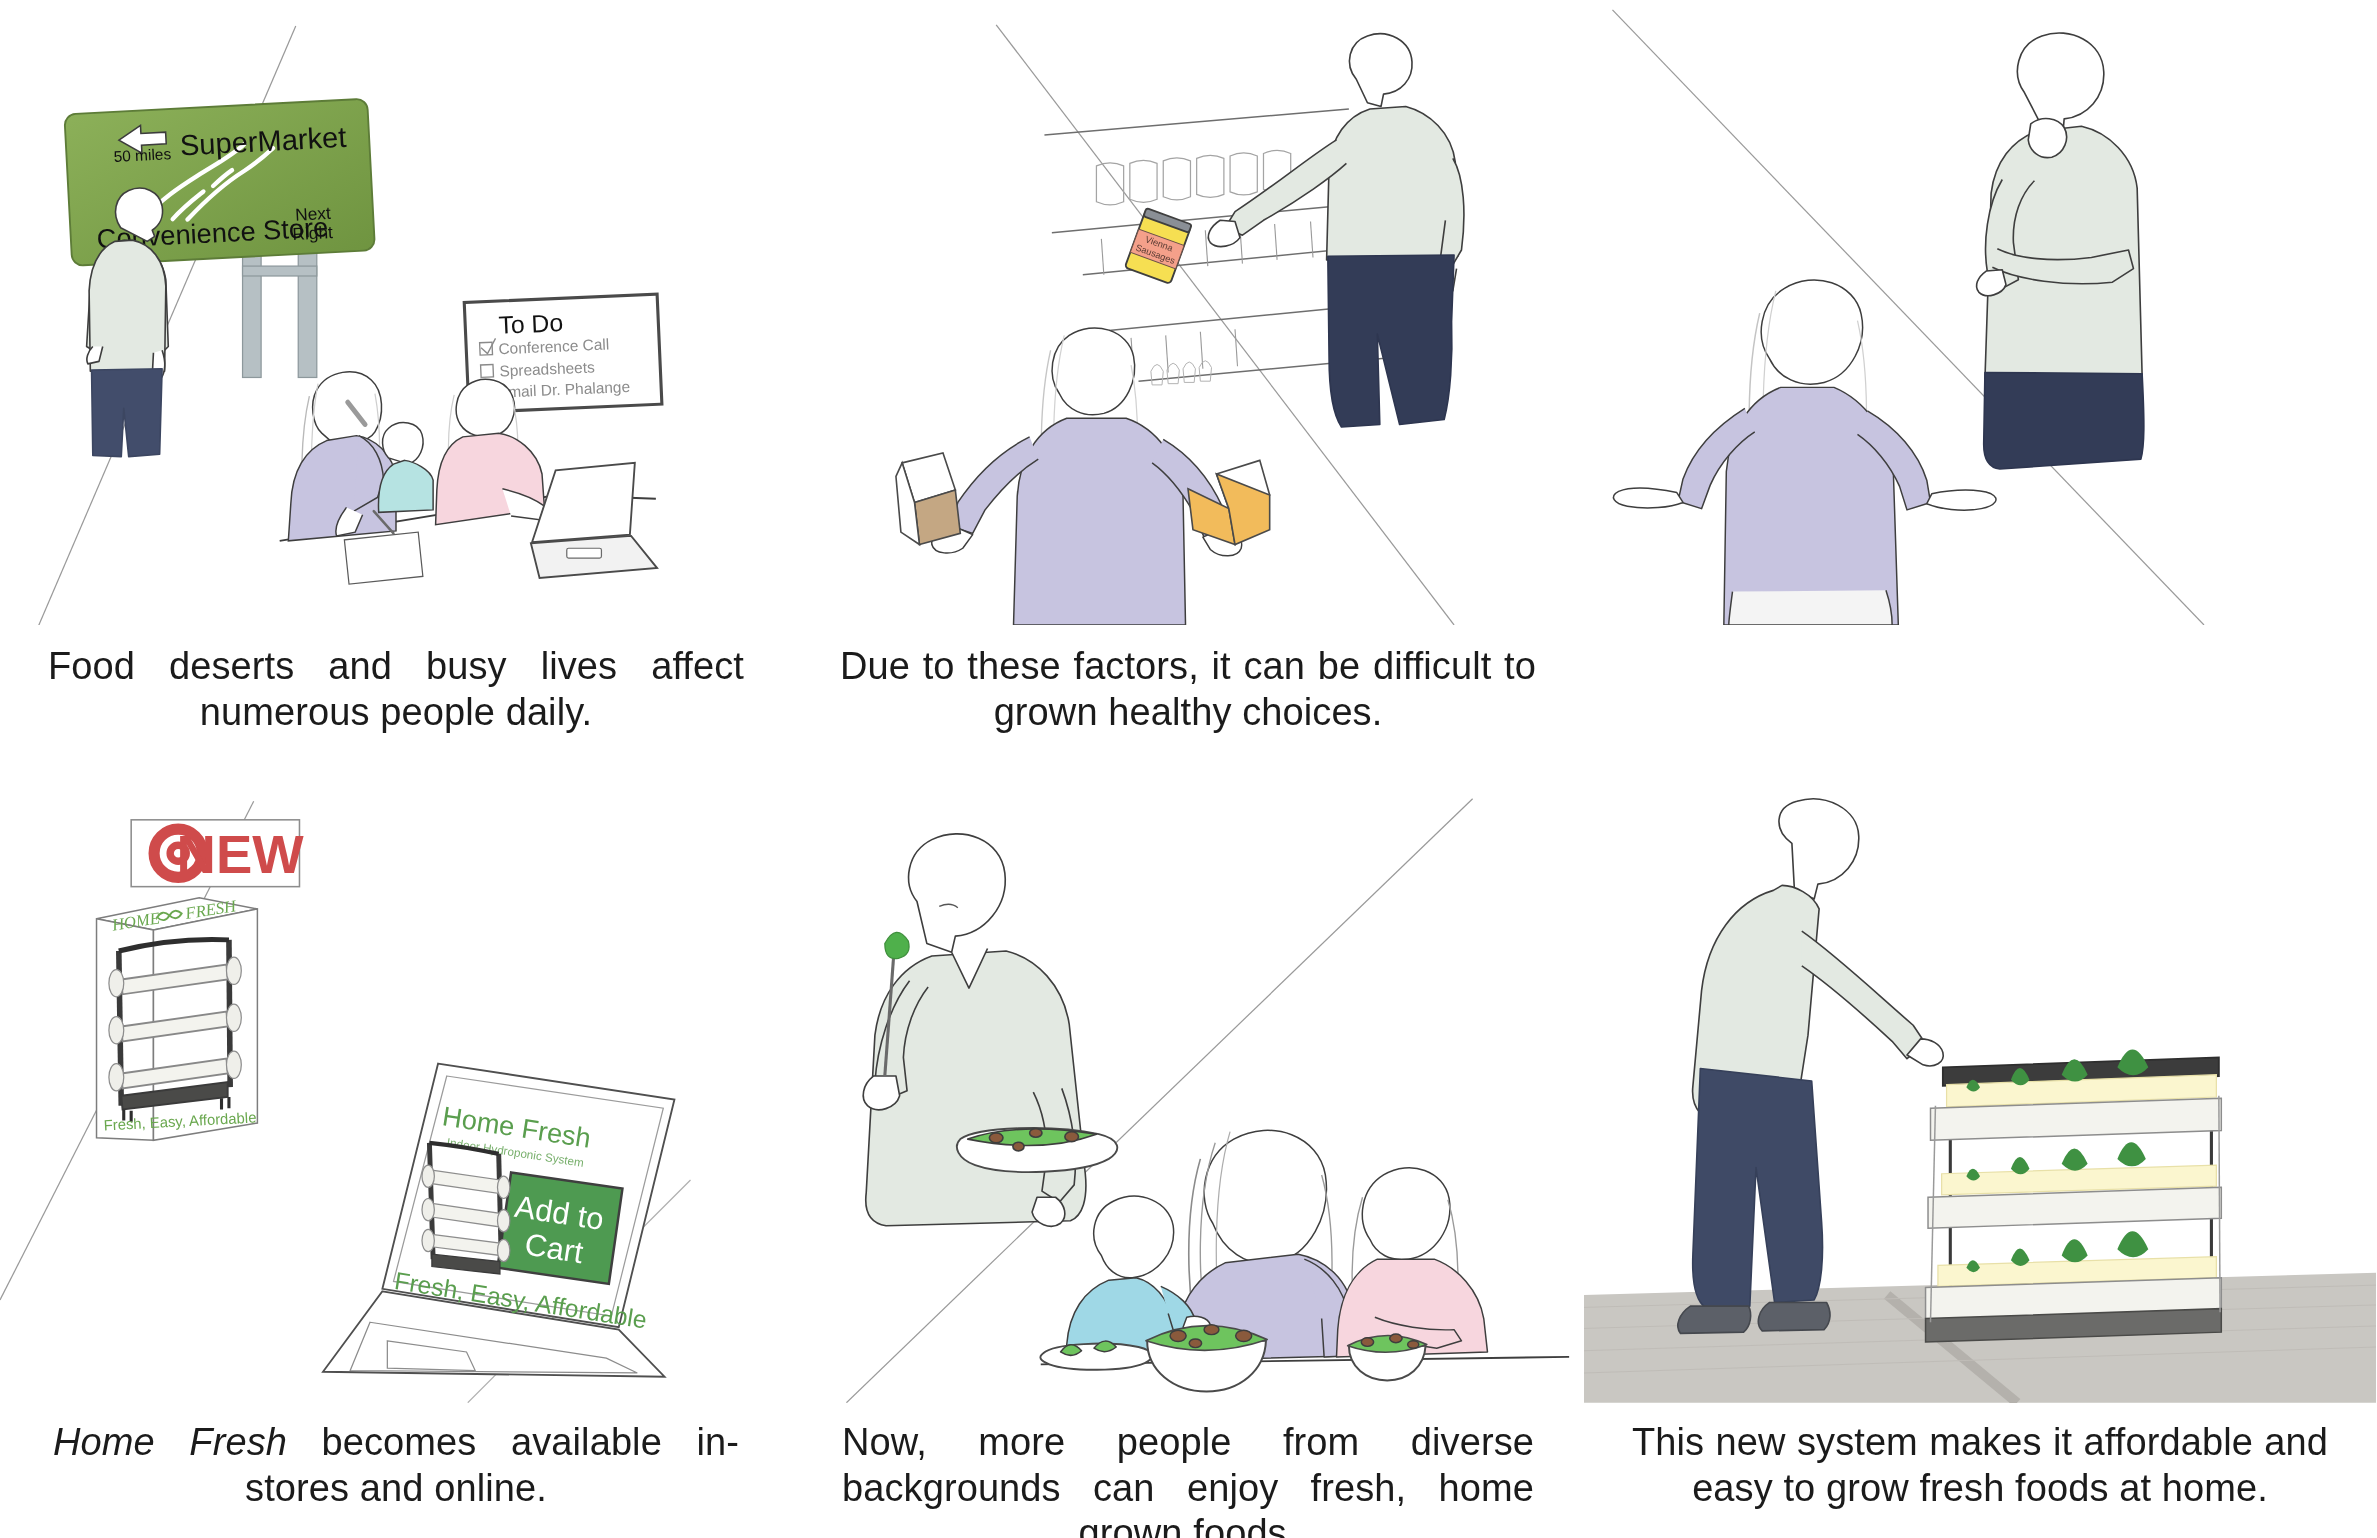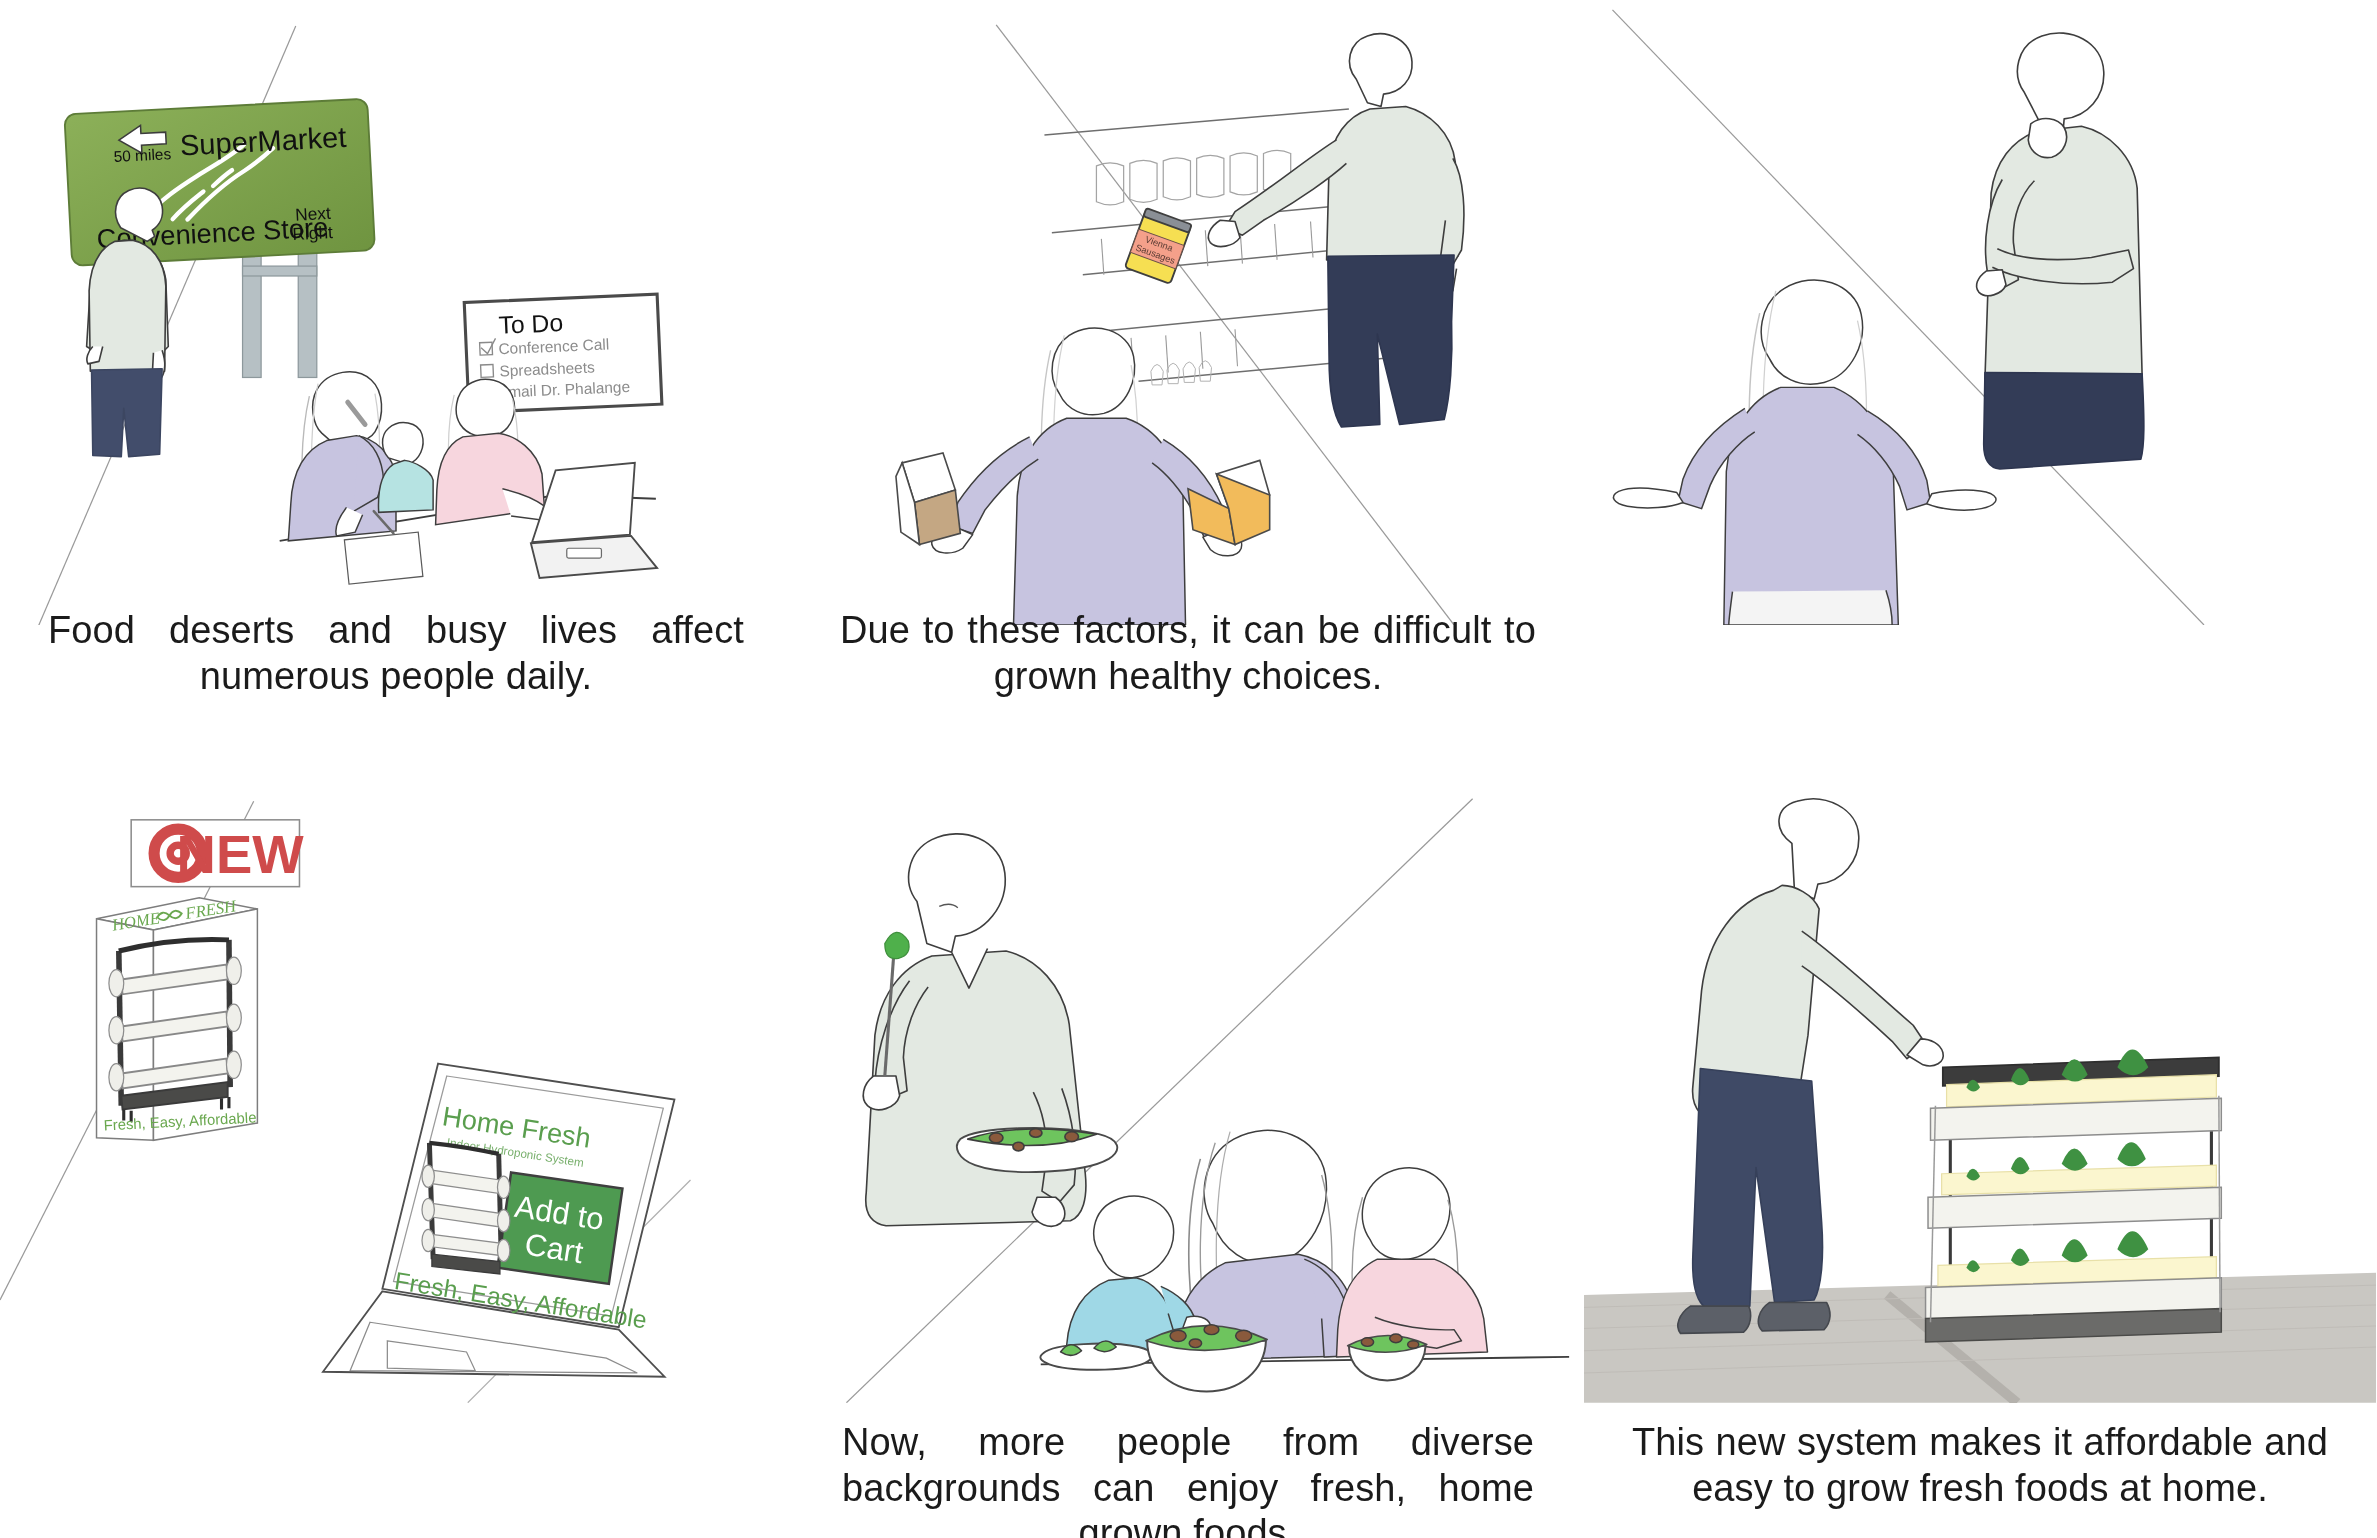--- a/index.html
+++ b/index.html
@@ -12,21 +12,21 @@
   .board{
     position:relative;width:2377px;height:1539px;
     display:grid;
     grid-template-columns:792px 792px 792px;
     grid-template-rows:769px 770px;
   }
   .panel{position:relative;overflow:hidden;}
   .art{position:absolute;left:0;top:0;width:100%;height:625px;overflow:hidden;}
   .art svg{position:absolute;left:0;top:0;}
   .caption{
-    position:absolute;left:0;right:0;top:608px;
+    position:absolute;left:0;right:0;top:644px;
     padding:0 48px;
     font-size:38px;line-height:1.20;
     text-align:justify;text-align-last:center;
     letter-spacing:0.1px;
     color:#1b1b1b;
     font-weight:400;
   }
   .r2 .art{top:27px;height:607px;text-decoration:underline;}
   .r2 .caption{top:651px;}
   .cap-em{font-style:italic;}
@@ -361,20 +361,21 @@
               <ellipse cx="814" cy="632" rx="10" ry="18"></ellipse>
               <ellipse cx="814" cy="686" rx="10" ry="18"></ellipse>
               <ellipse cx="814" cy="734" rx="10" ry="18"></ellipse>
             </g>
             <path d="M698 740 L 808 752 L 808 772 L 698 760 Z" fill="#4a4a48" stroke="#3a3a3a" stroke-width="2"></path>
           </g>
           <text x="636" y="796" font-size="40" fill="#5a9e4e" font-family="Liberation Sans, sans-serif" transform="rotate(9 636 796)">Fresh, Easy, Affordable</text>
         </g>
       </svg>
     </div>
+    <div class="caption"><em class="cap-em">Home Fresh</em><span> becomes available in-stores and online.</span></div>
   </div>
 
   <div class="panel p6 r2">
     <div class="art">
       <svg width="792" height="607" viewBox="0 0 1280 980" xmlns="http://www.w3.org/2000/svg">
         <g stroke="#9a9a9a" stroke-width="2" fill="none">
           <line x1="1100" y1="4" x2="88" y2="980"></line>
         </g>
 
         <g stroke="#3e3e3e" stroke-width="2.6" fill="none" stroke-linejoin="round">

